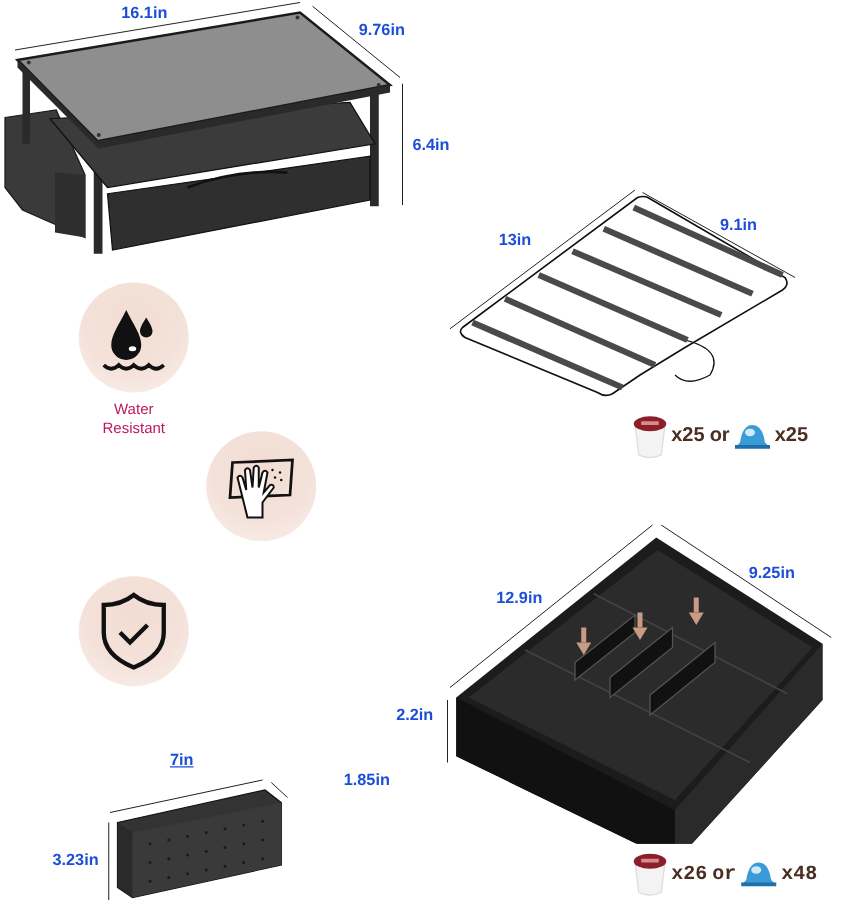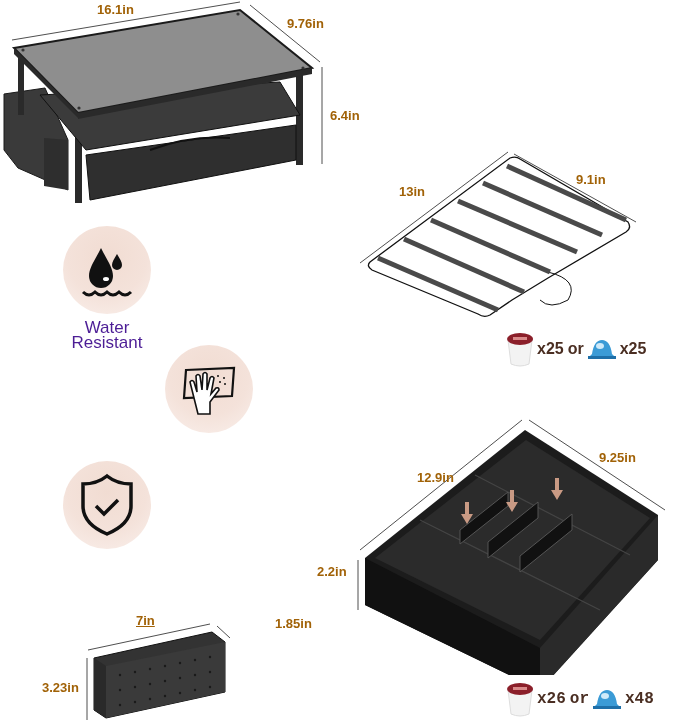--- a/index.html
+++ b/index.html
@@ -1,24 +1,24 @@
 <!DOCTYPE html>
 <html><head>
 <meta charset="utf-8">
 <style>
   html, body { margin: 0; padding: 0; background: #ffffff; }
   body { width: 679px; height: 725px; position: relative; overflow: hidden;
          font-family: "Liberation Sans", sans-serif; }
   .abs { position: absolute; }
-  .dim { position: absolute; font-weight: bold; color: #a16207; font-size: 13px; white-space: nowrap; }
+  .dim { position: absolute; font-weight: bold; color: #1d4ed8; font-size: 13px; white-space: nowrap; }
   .feature { position: absolute; width: 90px; text-align: center; }
   .feature .circle { width: 88px; height: 88px; border-radius: 50%; margin: 0 auto;
     background: radial-gradient(circle at 50% 35%, #f1dcd2 0%, #f4e2da 55%, #faf0ec 100%);
     display: flex; align-items: center; justify-content: center; }
-  .feature .label { font-size: 17px; color: #4c1d95; line-height: 15px; margin-top: 6px; }
+  .feature .label { font-size: 12px; color: #be185d; line-height: 15px; margin-top: 6px; }
   .count { position: absolute; display: flex; align-items: center; font-weight: bold;
            color: #4a2e22; font-size: 16px; white-space: nowrap; }
   .count .txt { margin: 0 2px; }
 </style>
 </head>
 <body>
 
 <div class="abs" style="left:0;top:0;width:340px;height:220px;">
   <svg width="340" height="220" viewBox="0 0 340 220">
 
@@ -114,21 +114,21 @@
         <circle cx="40" cy="85" r="1.2"></circle>
       <circle cx="55" cy="82" r="1.2"></circle>
         <circle cx="70" cy="79" r="1.2"></circle>
         <circle cx="85" cy="76" r="1.2"></circle>
       <circle cx="100" cy="73" r="1.2"></circle>
         <circle cx="115" cy="70" r="1.2"></circle>
         <circle cx="130" cy="67" r="1.2"></circle>
     </g>
   </svg>
 </div>
-<div class="dim" style="left:136px;top:613px;text-decoration:underline;">7in</div>
+<div class="dim" style="left:136px;top:600px;text-decoration:underline;">7in</div>
 <div class="dim" style="left:231px;top:616px;margin-left:44px;">1.85in</div>
 <div class="dim" style="left:42px;top:680px;">3.23in</div>
 
 <div class="abs" style="left:340px;top:150px;width:339px;height:175px;">
   <svg width="339" height="175" viewBox="0 0 339 175">
     <line x1="20" y1="113" x2="168" y2="2" stroke="#222" stroke-width="0.8"></line>
     <line x1="174" y1="4" x2="296" y2="72" stroke="#222" stroke-width="0.8"></line>
     <path d="M30 112 L170 8 Q176 6 180 9 L288 72 Q292 78 286 82 L208 128 L172 150 L150 165 Q144 168 138 164 L32 120 Q26 116 30 112 Z" fill="none" stroke="#111" stroke-width="1.3"></path>
     <path d="M208 122 Q240 130 228 150 Q210 160 200 150" fill="none" stroke="#111" stroke-width="1"></path>
     <g stroke="#4a4a4a" stroke-width="5" stroke-linecap="butt">
@@ -181,21 +181,21 @@
     <g fill="#c99a84">
       <rect x="125" y="92" width="4" height="12"></rect>
         <polygon points="121,104 133,104 127,114"></polygon>
       <rect x="170" y="80" width="4" height="12"></rect>
         <polygon points="166,92 178,92 172,102"></polygon>
       <rect x="215" y="68" width="4" height="12"></rect>
         <polygon points="211,80 223,80 217,90"></polygon>
     </g>
   </svg>
 </div>
-<div class="dim" style="left:397px;top:470px;margin-left:20px;">12.9in</div>
+<div class="dim" style="left:397px;top:470px;">12.9in</div>
 <div class="dim" style="left:599px;top:450px;">9.25in</div>
 <div class="dim" style="left:317px;top:564px;">2.2in</div>
 
 <div class="count" style="left:505px;top:680px;font-family:Liberation Mono, monospace;">
   <svg width="30" height="38" viewBox="0 0 30 38">
     <path d="M3 10 L6 34 Q15 38 24 34 L27 10 Z" fill="#f3f3f3" stroke="#ddd"></path>
     <ellipse cx="15" cy="9" rx="13" ry="6" fill="#8b1f2a"></ellipse>
     <rect x="8" y="7" width="14" height="3" fill="#d98a8a"></rect>
   </svg>
   <span class="txt">x26</span>

